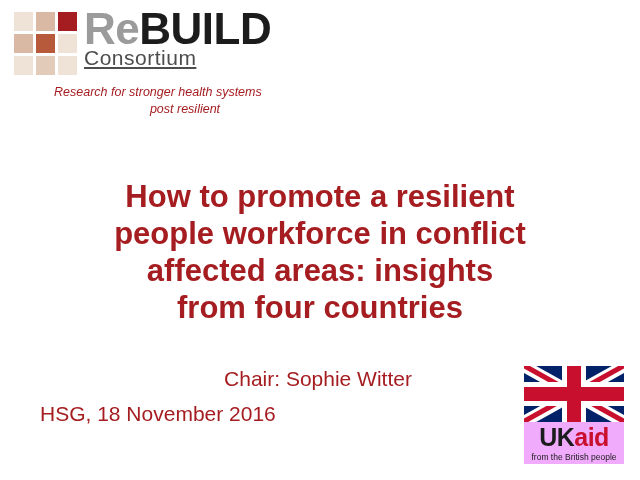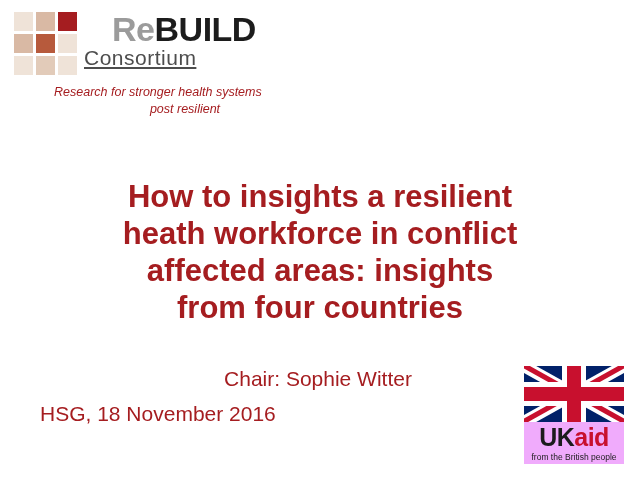--- a/index.html
+++ b/index.html
@@ -36,25 +36,24 @@
     width: 19px;
     height: 19px;
   }
   #logo-text {
     position: absolute;
     left: 70px;
     top: -2px;
     width: 200px;
   }
   #logo-title {
-    font-size: 34px;
+    font-size: 44px;
     line-height: 38px;
     letter-spacing: -0.5px;
     white-space: nowrap;
-    text-align: center;
   }
   #logo-title .re {
     color: #9b9b9b;
     font-weight: bold;
   }
   #logo-title .build {
     color: #1c1c1c;
     font-weight: bold;
   }
   #logo-sub {
@@ -231,22 +230,22 @@
     <div id="logo-sub">Consortium</div>
   </div>
 </div>
 
 <div id="tagline">
   <span class="line1">Research for stronger health systems</span>
   <span class="line2">post resilient</span>
 </div>
 
 <div id="main-title">
-  <div>How to insights a resilient</div>
-  <div>heath workforce in conflict</div>
+  <div>How to promote a resilient</div>
+  <div>people workforce in conflict</div>
   <div>affected areas: insights</div>
   <div>from four countries</div>
 </div>
 
 <div id="chair-line">Chair: Sophie Witter</div>
 <div id="date-line">HSG, 18 November 2016</div>
 
 <div id="ukaid-logo">
   <div id="ukaid-flag">
     <div class="flag-diag-w a"></div>

